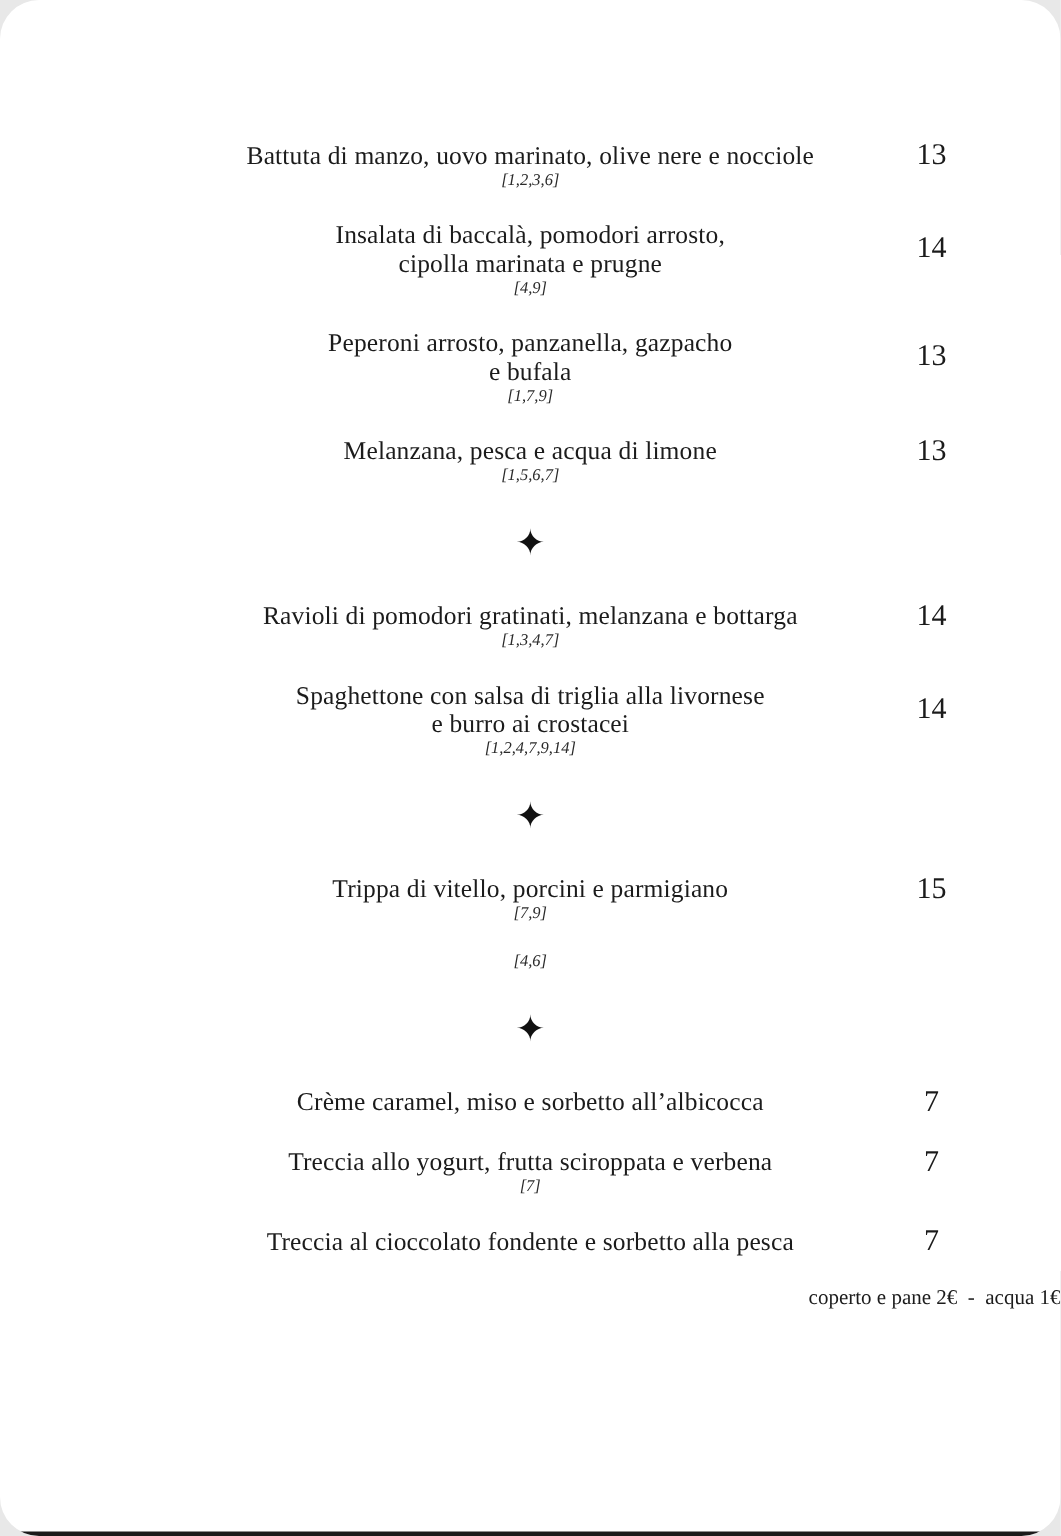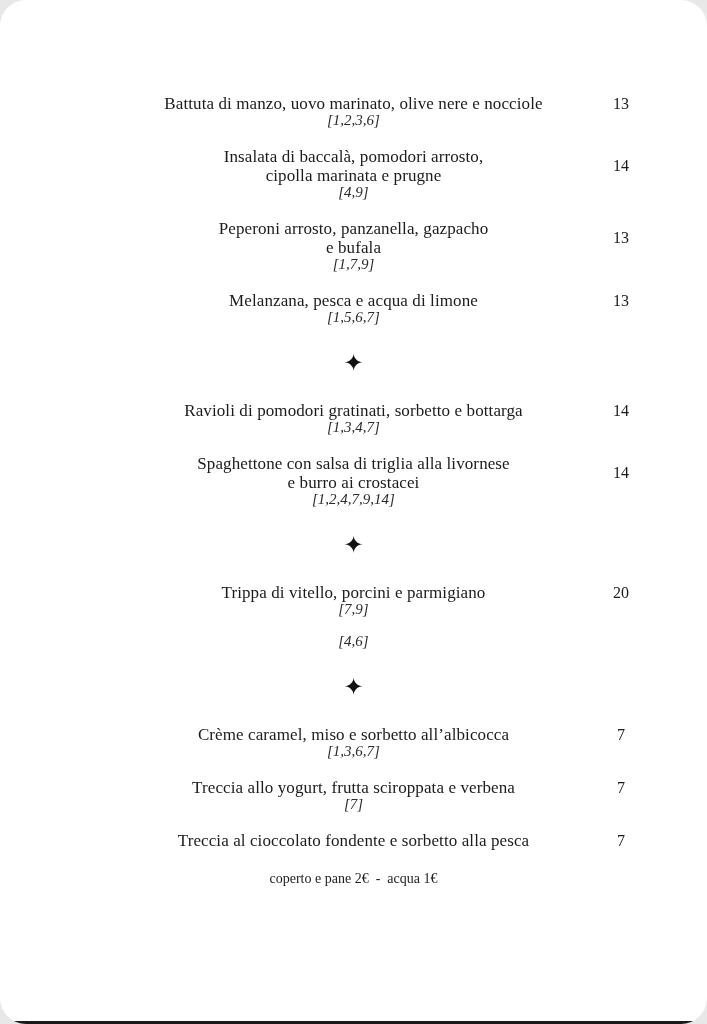--- a/index.html
+++ b/index.html
@@ -29,44 +29,44 @@
   .name-row {
     position: relative;
   }
   .dish-name {
     font-size: 17px;
     line-height: 19px;
     white-space: pre-line;
     letter-spacing: 0.1px;
   }
   .allergens {
-    font-size: 15px;
+    font-size: 11px;
     line-height: 11px;
     font-style: italic;
     margin-top: 2px;
     color: #2a2a2a;
   }
   .price {
     position: absolute;
     right: 68px;
     top: 50%;
     transform: translateY(-50%);
     width: 36px;
     text-align: center;
-    font-size: 16px;
+    font-size: 20px;
   }
   .divider {
     text-align: center;
     font-size: 24px;
     line-height: 26px;
     margin: 27px 0 25px 0;
     color: #111;
   }
   .footer {
-    text-align: center;
+    text-align: right;
     font-size: 14px;
     margin-top: 4px;
     color: #1b1b1b;
   }
   .page-bottom-edge {
     position: absolute;
     left: 8px;
     right: 8px;
     bottom: 0;
     height: 3px;
@@ -110,59 +110,58 @@
         </div>
         <div class="allergens">[1,5,6,7]</div>
       </div>
     </div>
 
     <div class="divider">✦</div>
 
     <div>
       <div class="menu-item">
         <div class="name-row">
-          <div class="dish-name">Ravioli di pomodori gratinati, sorbetto e bottarga</div>
+          <div class="dish-name">Ravioli di pomodori gratinati, melanzana e bottarga</div>
           <div class="price">14</div>
         </div>
         <div class="allergens">[1,3,4,7]</div>
       </div>
       <div class="menu-item">
         <div class="name-row">
           <div class="dish-name">Spaghettone con salsa di triglia alla livornese
 e burro ai crostacei</div>
           <div class="price">14</div>
         </div>
         <div class="allergens">[1,2,4,7,9,14]</div>
       </div>
     </div>
 
     <div class="divider">✦</div>
 
     <div>
       <div class="menu-item">
         <div class="name-row">
           <div class="dish-name">Trippa di vitello, porcini e parmigiano</div>
-          <div class="price">20</div>
+          <div class="price">15</div>
         </div>
         <div class="allergens">[7,9]</div>
       </div>
       <div class="menu-item">
         <div class="allergens">[4,6]</div>
       </div>
     </div>
 
     <div class="divider">✦</div>
 
     <div>
       <div class="menu-item">
         <div class="name-row">
           <div class="dish-name">Crème caramel, miso e sorbetto all’albicocca</div>
           <div class="price">7</div>
         </div>
-        <div class="allergens">[1,3,6,7]</div>
       </div>
       <div class="menu-item">
         <div class="name-row">
           <div class="dish-name">Treccia allo yogurt, frutta sciroppata e verbena</div>
           <div class="price">7</div>
         </div>
         <div class="allergens">[7]</div>
       </div>
       <div class="menu-item">
         <div class="name-row">

